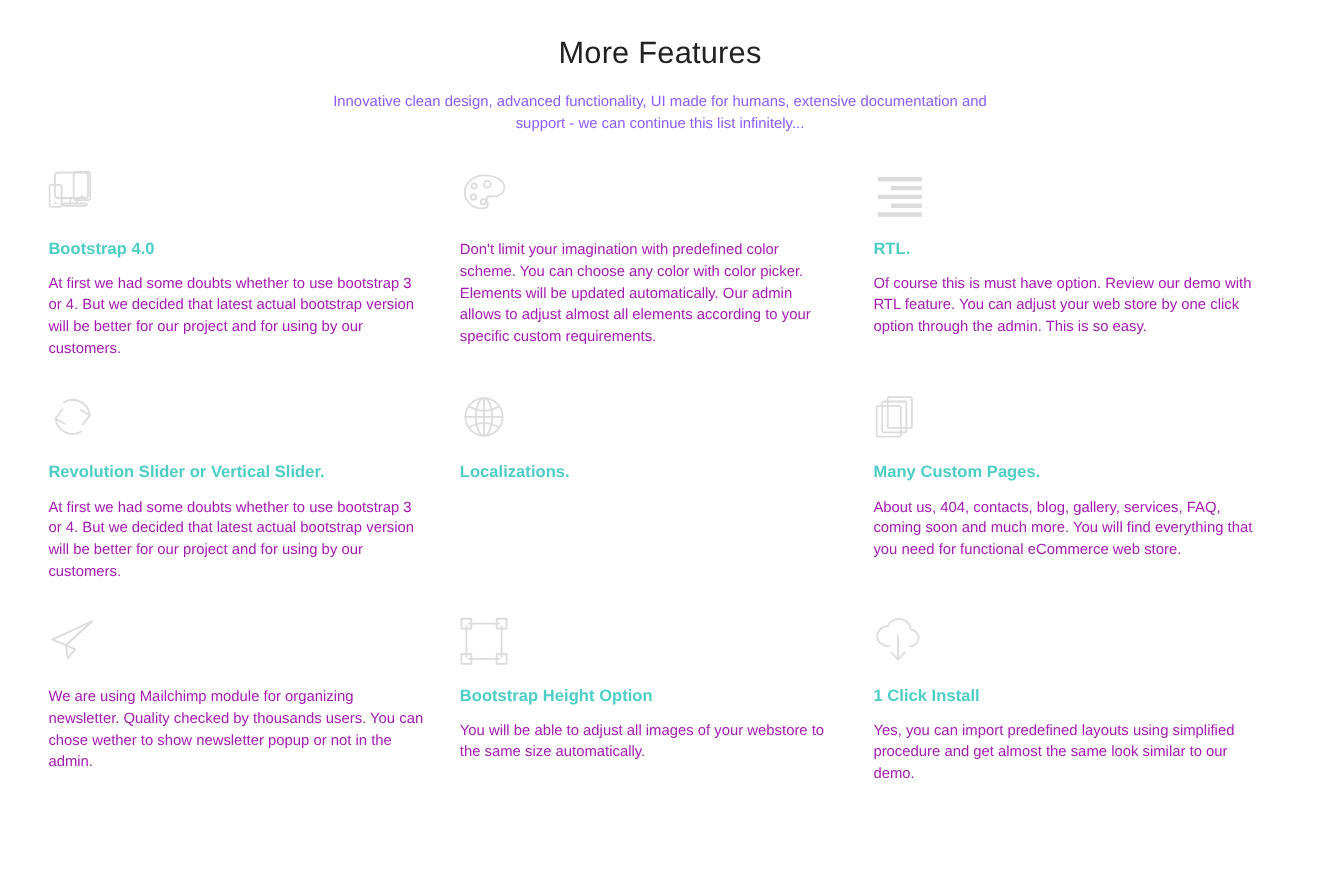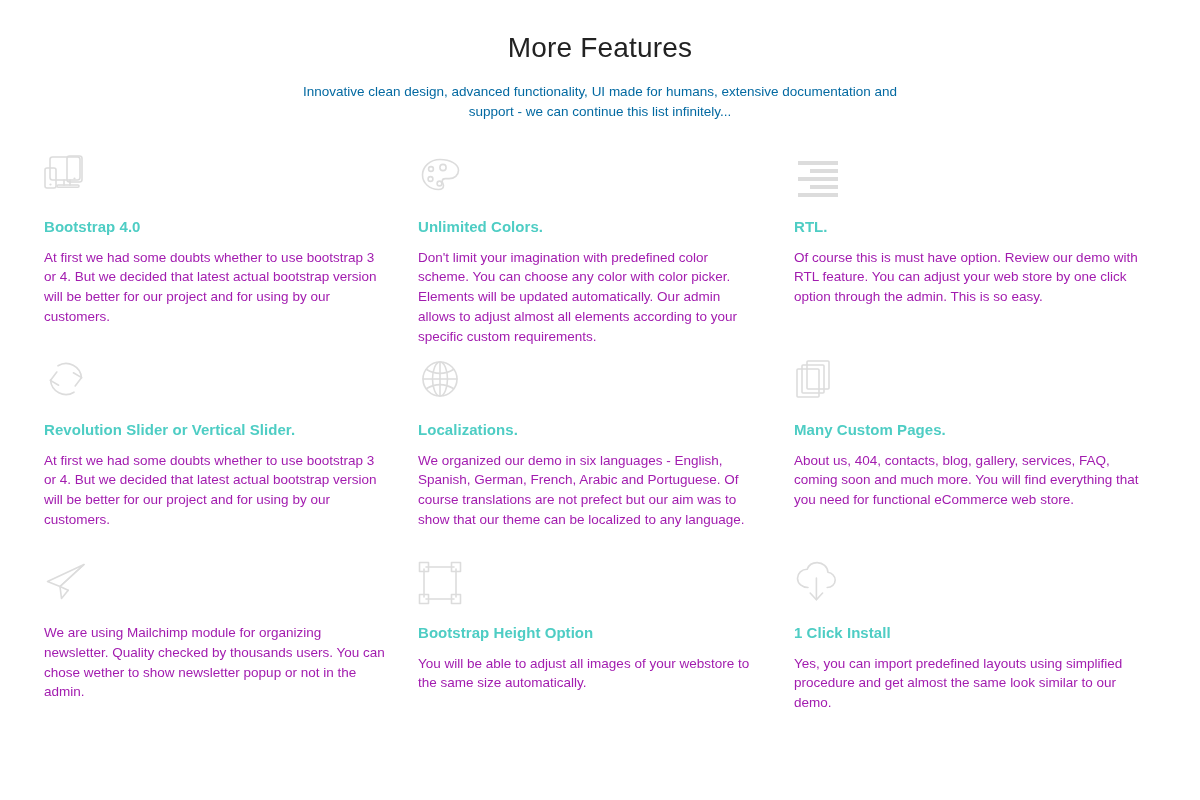--- a/index.html
+++ b/index.html
@@ -35,21 +35,21 @@
     color: #222222;
     letter-spacing: 0.2px;
     margin: 0;
     line-height: 1.25;
   }
   .section-subtitle {
     margin: 17px auto 0 auto;
     width: 600px;
     font-size: 13.5px;
     line-height: 20px;
-    color: #0369a1;
+    color: #8b5cf6;
     font-weight: 400;
   }
 
   
   .features-grid {
     margin-top: 33px;
     padding: 0 44px 0 44px;
     display: grid;
     grid-template-columns: 374px 376px 376px;
     grid-auto-rows: 203px;
@@ -134,21 +134,20 @@
     <div class="feature col-1">
       <span class="feature-icon">
         <svg width="46" height="44" viewBox="0 0 46 44">
           <path class="icon-stroke" d="M22 4.5 C12 4.5 4.5 11.5 4.5 20 C4.5 28 11.5 34.5 20.5 34.5 C24 34.5 25.5 32.5 25.5 30.5 C25.5 28.8 24.2 27.8 24.2 26.2 C24.2 24.6 25.6 23.6 27.4 23.6 L31 23.6 C36.4 23.6 40.5 20.2 40.5 15.2 C40.5 9.2 32.4 4.5 22 4.5 Z"></path>
           <circle class="icon-stroke" cx="13" cy="14" r="2.4"></circle>
           <circle class="icon-stroke" cx="12.5" cy="24" r="2.4"></circle>
           <circle class="icon-stroke" cx="21.5" cy="28.5" r="2.4"></circle>
           <circle class="icon-stroke" cx="25" cy="12.5" r="3.1"></circle>
         </svg>
       </span>
-      <h3 class="feature-title">Unlimited Colors.</h3>
       <p class="feature-text">Don't limit your imagination with predefined color scheme. You can choose any color with color picker. Elements will be updated automatically. Our admin allows to adjust almost all elements according to your specific custom requirements.</p>
     </div>
 
     <div class="feature col-2">
       <span class="feature-icon">
         <svg width="46" height="44" viewBox="0 0 46 44">
           <path class="icon-stroke-thick" d="M4 8 H44"></path>
           <path class="icon-stroke-thick" d="M16 16 H44"></path>
           <path class="icon-stroke-thick" d="M4 24 H44"></path>
           <path class="icon-stroke-thick" d="M16 32 H44"></path>
@@ -177,21 +176,20 @@
         <svg width="44" height="44" viewBox="0 0 44 44">
           <circle class="icon-stroke" cx="22" cy="21" r="17"></circle>
           <ellipse class="icon-stroke" cx="22" cy="21" rx="7.5" ry="17"></ellipse>
           <path class="icon-stroke" d="M22 4 L22 38"></path>
           <path class="icon-stroke" d="M5 21 L39 21"></path>
           <path class="icon-stroke" d="M8.6 11.5 C13 14.2 17.3 15.4 22 15.4 C26.7 15.4 31 14.2 35.4 11.5"></path>
           <path class="icon-stroke" d="M8.6 30.5 C13 27.8 17.3 26.6 22 26.6 C26.7 26.6 31 27.8 35.4 30.5"></path>
         </svg>
       </span>
       <h3 class="feature-title">Localizations.</h3>
-      <p class="feature-text">We organized our demo in six languages - English, Spanish, German, French, Arabic and Portuguese. Of course translations are not prefect but our aim was to show that our theme can be localized to any language.</p>
     </div>
 
     <div class="feature col-2">
       <span class="feature-icon">
         <svg width="44" height="44" viewBox="0 0 44 44">
           <rect class="icon-stroke" x="13" y="3" width="22" height="28" rx="1" fill="#ffffff"></rect>
           <rect class="icon-stroke" x="8" y="7" width="22" height="28" rx="1" fill="#ffffff"></rect>
           <rect class="icon-stroke" x="3" y="11" width="22" height="28" rx="1" fill="#ffffff"></rect>
         </svg>
       </span>

